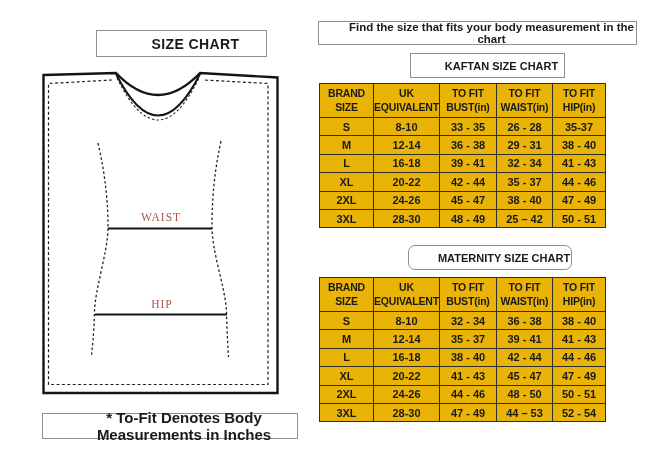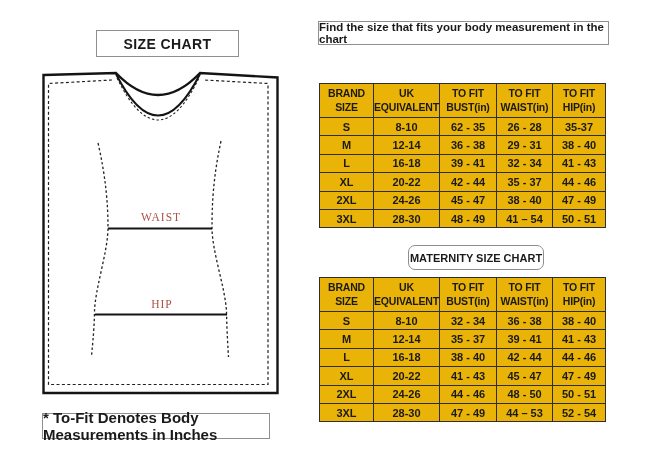--- a/index.html
+++ b/index.html
@@ -2,21 +2,21 @@
 <html><head>
 <meta charset="utf-8">
 <style>
   html,body { margin:0; padding:0; background:#ffffff; }
   .canvas {
     position:relative; width:658px; height:466px; background:#ffffff;
     font-family:"Liberation Sans", sans-serif; color:#1a1a1a; overflow:hidden;
   }
   .box {
     position:absolute; display:flex; align-items:center; justify-content:center;
-    border:1px solid #8f8f8f; background:#ffffff; font-weight:bold; 
+    border:1px solid #8f8f8f; background:#ffffff; font-weight:bold; text-align:center;padding-left:28px;
   }
   #title-box        { left:96px;  top:30px;  width:141px; height:25px; font-size:14px; letter-spacing:.4px; }
   #note-box         { left:42px;  top:413px; width:226px; height:24px; font-size:15px; }
   #instruction-box  { left:318px; top:21px;  width:289px; height:22px; font-size:11.5px; }
   #kaftan-title-box    { left:410px; top:53px;  width:125px; height:23px; font-size:11px; }
   #maternity-title-box { left:408px; top:245px; width:134px; height:23px; font-size:11px;border-radius:7px; }
 
   #garment-svg { position:absolute; left:20px; top:60px; }
 
   table.size-table {
@@ -58,20 +58,21 @@
     <line x1="75" y1="254.5" x2="207" y2="254.5" stroke="#141414" stroke-width="2.2"></line>
 
     <text x="141" y="161" text-anchor="middle" font-family="Liberation Serif, serif" font-size="11.5" letter-spacing="1" fill="#ad5046">WAIST</text>
     <text x="142" y="248" text-anchor="middle" font-family="Liberation Serif, serif" font-size="11.5" letter-spacing="1" fill="#ad5046">HIP</text>
   </svg>
 
   <div class="box" id="note-box">* To-Fit Denotes Body Measurements in Inches</div>
 
   <div class="box" id="instruction-box">Find the size that fits your body measurement in the chart</div>
 
+  <div class="box" id="kaftan-title-box">KAFTAN SIZE CHART</div>
 
   <table class="size-table" id="kaftan-table">
     <colgroup>
       <col style="width:54px">
         <col style="width:66px">
         <col style="width:57px">
         <col style="width:56px">
         <col style="width:53px">
     </colgroup>
     <thead>
@@ -85,21 +86,21 @@
         <th>TO FIT
 WAIST(in)</th>
         <th>TO FIT
 HIP(in)</th>
       </tr>
     </thead>
     <tbody>
       <tr>
         <td>S</td>
         <td>8-10</td>
-        <td>62 - 35</td>
+        <td>33 - 35</td>
         <td>26 - 28</td>
         <td>35-37</td>
       </tr>
       <tr>
         <td>M</td>
         <td>12-14</td>
         <td>36 - 38</td>
         <td>29 - 31</td>
         <td>38 - 40</td>
       </tr>
@@ -121,21 +122,21 @@
         <td>2XL</td>
         <td>24-26</td>
         <td>45 - 47</td>
         <td>38 - 40</td>
         <td>47 - 49</td>
       </tr>
       <tr>
         <td>3XL</td>
         <td>28-30</td>
         <td>48 - 49</td>
-        <td>41 – 54</td>
+        <td>25 – 42</td>
         <td>50 - 51</td>
       </tr>
     </tbody>
   </table>
 
   <div class="box" id="maternity-title-box">MATERNITY SIZE CHART</div>
 
   <table class="size-table" id="maternity-table">
     <colgroup>
       <col style="width:54px">

